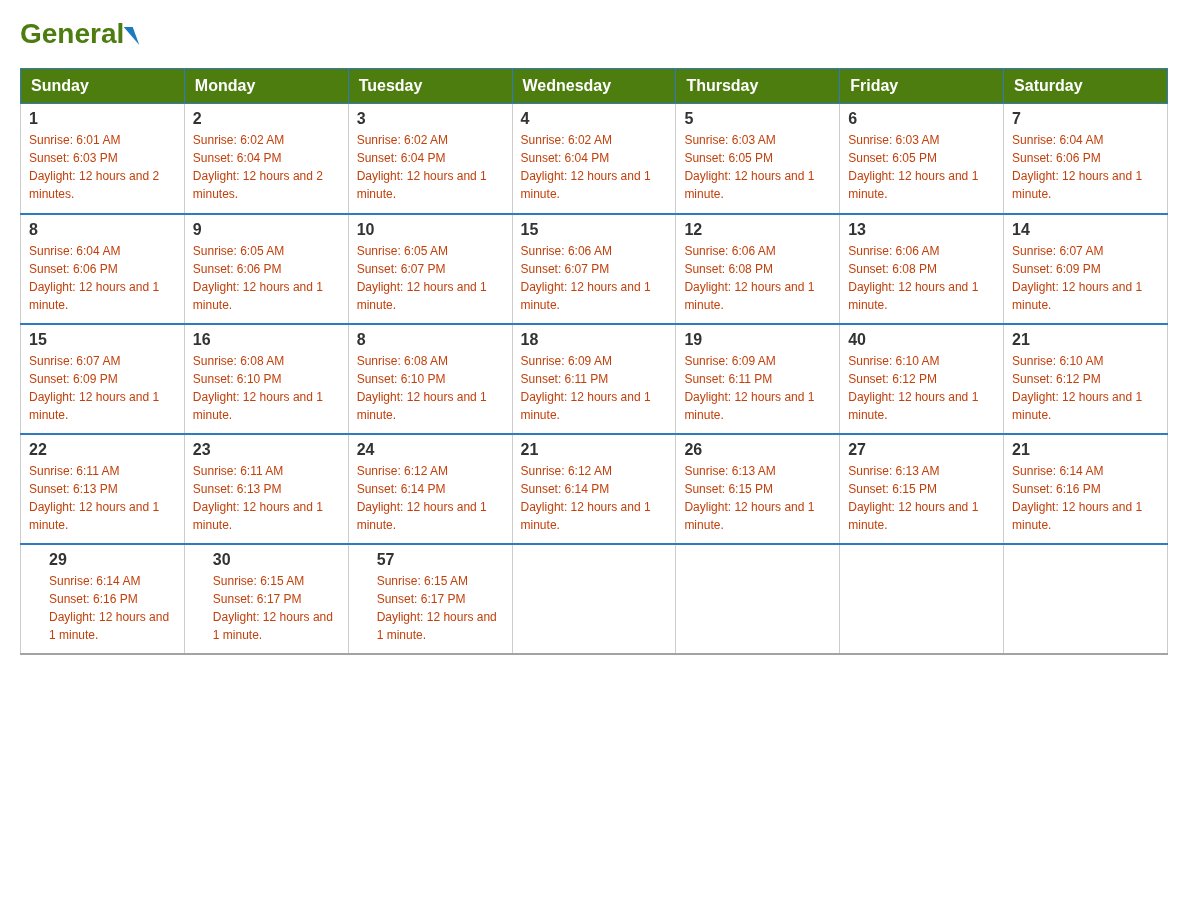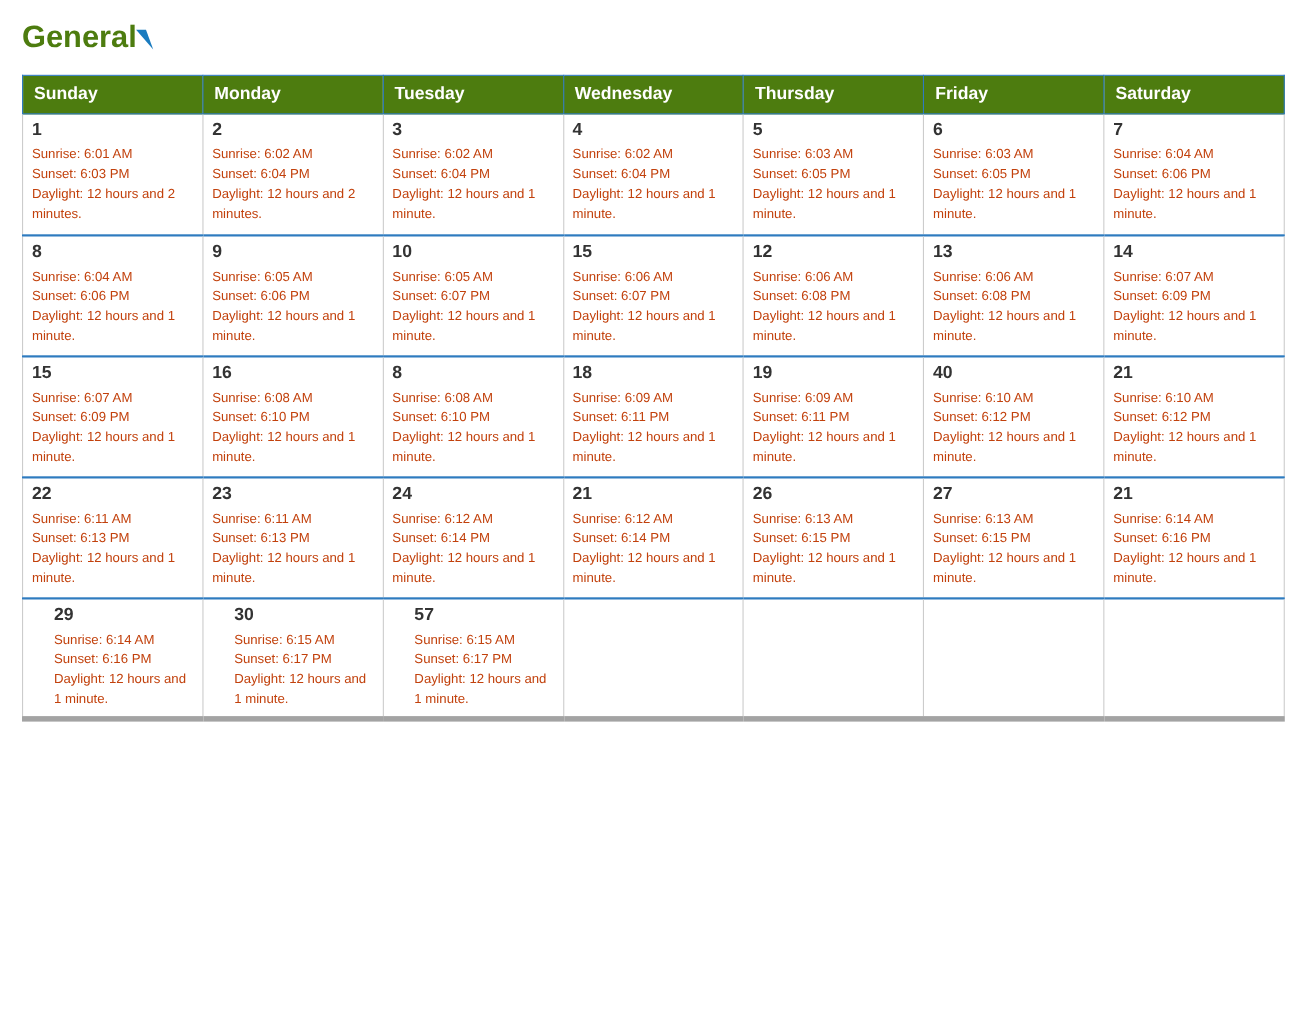--- a/index.html
+++ b/index.html
@@ -77,21 +77,21 @@
     }
     .day-info {
       font-size: 12px;
       line-height: 1.5;
       color: #c2410c;
     }
     tr td {
       border-bottom: 2px solid #2e7bbf;
     }
     tr:last-child td {
-      border-bottom: 5px solid #a3a3a3;
+      border-bottom: 2px solid #a3a3a3;
       padding-left: 28px;
     }
     .empty-cell {
       background: #fff;
     }
   </style>
 </head>
 <body>
 
 <div class="header">

